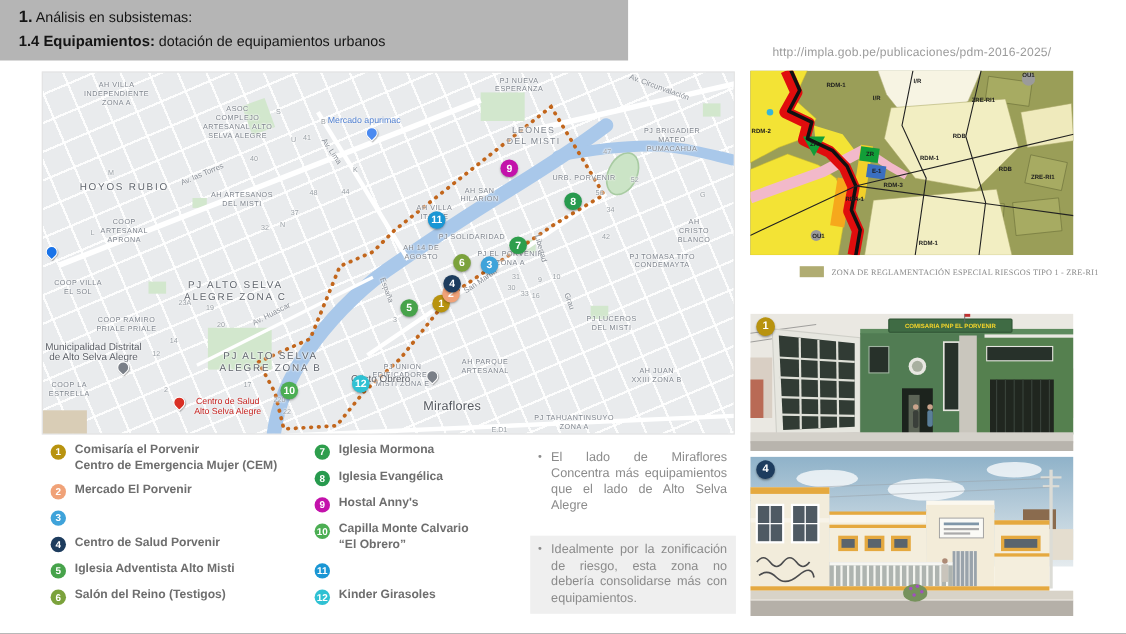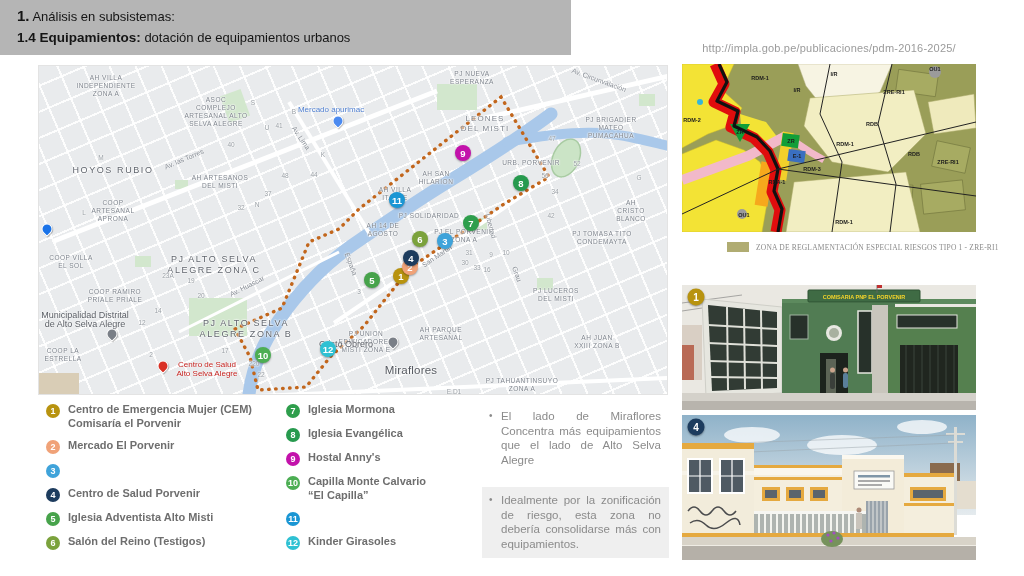--- a/index.html
+++ b/index.html
@@ -474,22 +474,22 @@
 
   <div id="photo-badges">
       <div class="pbadge" style="left: 696px; top: 297px; background: rgb(184, 147, 15);">1</div>
       <div class="pbadge" style="left: 696px; top: 427px; background: rgb(29, 60, 94);">4</div>
     </div>
 
   <div class="lcol" id="legend-col-1">
       <div class="litem">
         <div class="lnum" style="background: rgb(184, 147, 15);">1</div>
         <div class="ltext">
+          <div>Comisaría el Porvenir</div>
           <div>Centro de Emergencia Mujer (CEM)</div>
-          <div>Comisaría el Porvenir</div>
         </div>
       </div>
       <div class="litem">
         <div class="lnum" style="background: rgb(240, 162, 120);">2</div>
         <div class="ltext">
           <div>Mercado El Porvenir</div>
         </div>
       </div>
       <div class="litem">
         <div class="lnum" style="background: rgb(63, 163, 218);">3</div>
@@ -529,21 +529,21 @@
       <div class="litem">
         <div class="lnum" style="background: rgb(195, 18, 171);">9</div>
         <div class="ltext">
           <div>Hostal Anny's</div>
         </div>
       </div>
       <div class="litem">
         <div class="lnum" style="background: rgb(76, 174, 83);">10</div>
         <div class="ltext">
           <div>Capilla Monte Calvario</div>
-          <div>“El Capilla”</div>
+          <div>“El Obrero”</div>
         </div>
       </div>
       <div class="litem">
         <div class="lnum" style="background: rgb(26, 150, 212);">11</div>
       </div>
       <div class="litem">
         <div class="lnum" style="background: rgb(47, 193, 211);">12</div>
         <div class="ltext">
           <div>Kinder Girasoles</div>
         </div>

